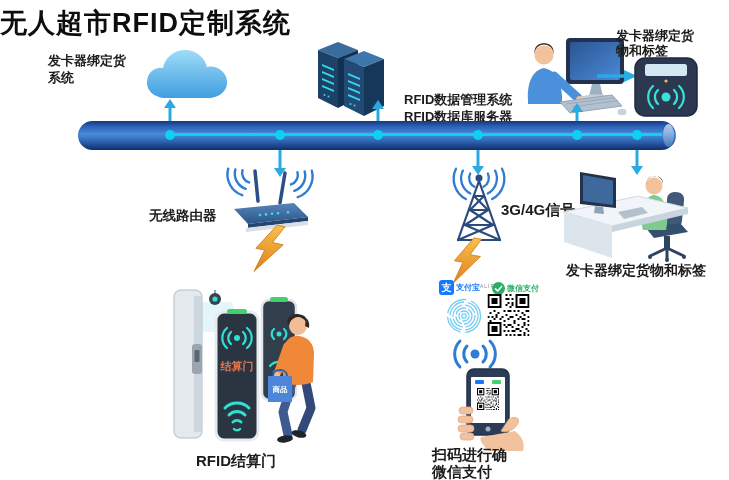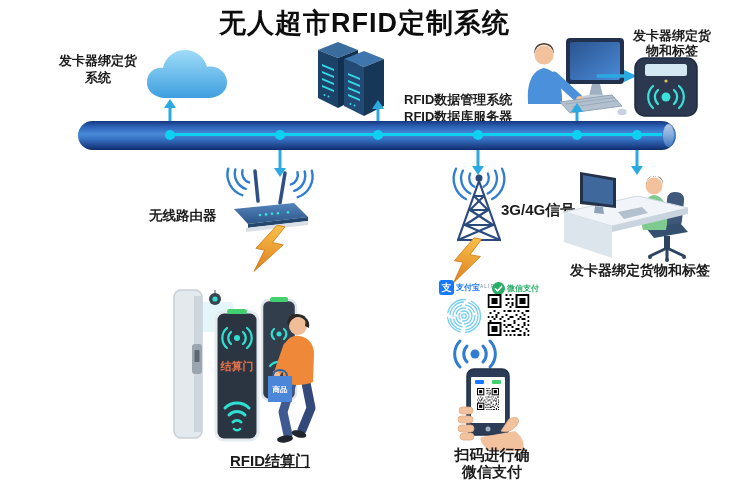--- a/index.html
+++ b/index.html
@@ -1,21 +1,21 @@
 <!DOCTYPE html>
 <html><head>
 <meta charset="utf-8">
 <style>
   * { margin:0; padding:0; box-sizing:border-box; }
   body { background:#ffffff; font-family:"Liberation Sans","DejaVu Sans",sans-serif; }
   .stage { position:relative; width:729px; height:480px; background:#ffffff; overflow:hidden; margin:0 auto; }
   .abs { position:absolute; }
-  .title { top:5px; left:0; width:729px; text-align:center; font-size:27px; font-weight:bold; color:#0d0d0d; letter-spacing:1px; }
+  .title { top:5px; left:0; width:729px; font-size:27px; font-weight:bold; color:#0d0d0d; letter-spacing:1px; }
   .lbl { color:#1c1c1c; font-weight:600; }
-  .lbl-center { text-align:center; }
+  .lbl-center { text-align:left; }
   .lbl-13 { font-size:13px; line-height:17px; }
   .lbl-14 { font-size:14px; line-height:18px; }
   .lbl-15 { font-size:15px; line-height:17px; }
   .pipe { left:78px; top:121px; width:598px; height:29px; border-radius:14.5px;
           background:linear-gradient(180deg,#16377f 0%,#2d63b8 20%,#4a8ad8 45%,#3672c4 62%,#102c6e 100%);
           z-index:1; }
   .pipe-cap { position:absolute; right:2px; top:3px; width:11px; height:23px; border-radius:50%;
           background:linear-gradient(180deg,#cfe0f2,#4a7fc4); opacity:.85; }
   .busline { left:170px; top:133px; width:492px; height:3px; background:#0ed1f2; z-index:2; }
   .dot { width:10px; height:10px; border-radius:50%; background:#0ed1f2; z-index:3; }
@@ -312,21 +312,21 @@
     <circle cx="128" cy="40" r="9" fill="#f1bd97"></circle>
     <path d="M119,40 a9,9 0 0 1 17,-4 q2,-7 -8,-8 q-10,-1 -11,9 z" fill="#2d2926"></path>
     <path d="M136,32 q4,3 3,10 l-4,-2 z" fill="#2d2926"></path>
     <path d="M113,64 C115,54 121,49 129,50 C139,51 144,59 144,68 L143,96 C135,100 119,100 113,96 Z" fill="#f0883a"></path>
     <path d="M117,60 L108,86" stroke="#f0883a" stroke-width="7.5" stroke-linecap="round" fill="none"></path>
     <circle cx="107" cy="89" r="3" fill="#f1bd97"></circle>
     <path d="M98,90 h24 v26 h-24 z" fill="#4b86d8"></path>
     <path d="M103,90 c0,-8 14,-8 14,0" stroke="#2e5da8" stroke-width="2" fill="none"></path>
     <text x="110" y="106" font-size="7.5" font-weight="bold" fill="#ffffff" text-anchor="middle">商品</text>
   </svg>
-  <div class="abs lbl lbl-15 lbl-center" style="left:196px;top:452px;width:148px;text-decoration:underline;">RFID结算门</div>
+  <div class="abs lbl lbl-15 lbl-center" style="left:196px;top:452px;width:148px;">RFID结算门</div>
 
   <div class="abs logo-row" style="left:439px;top:280px;">
     <div class="alipay-sq">支</div>
     <div class="alipay-txt">
       <span class="alipay-name">支付宝</span>
       <span class="alipay-sub">ALIPAY</span>
     </div>
   </div>
   <div class="abs logo-row" style="left:492px;top:282px;">
     <svg width="13" height="13" viewBox="0 0 13 13">

